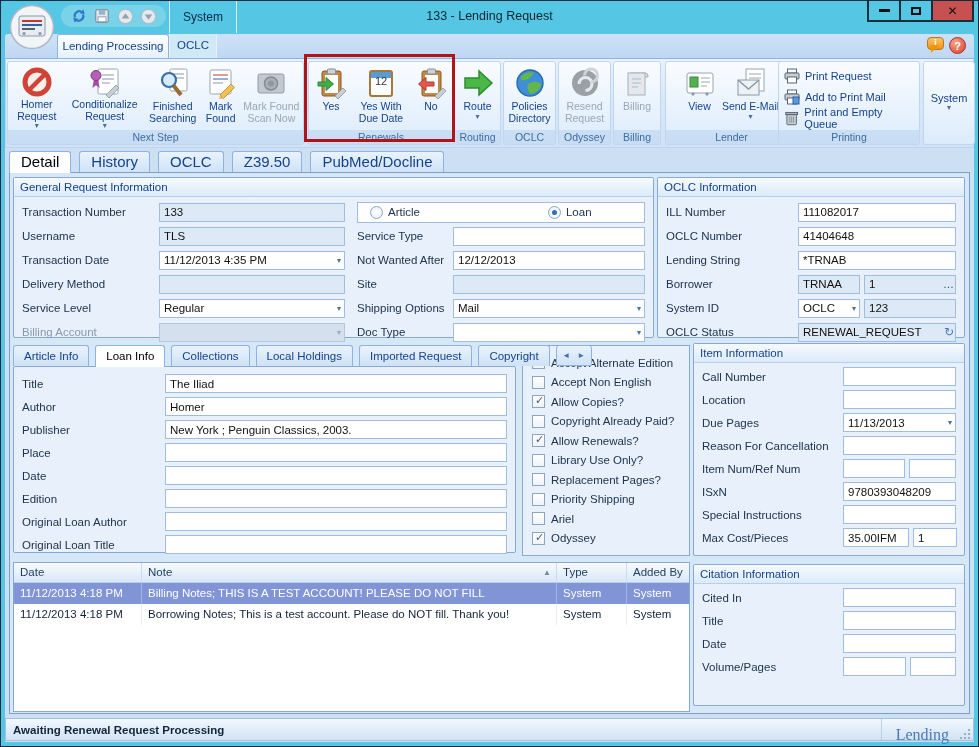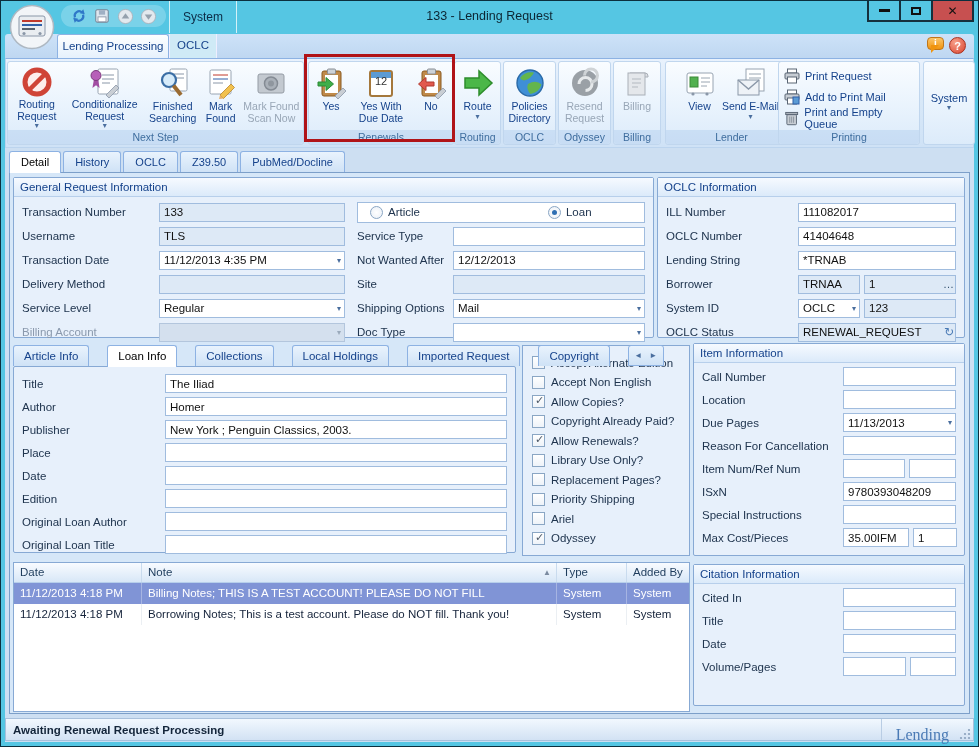--- a/index.html
+++ b/index.html
@@ -50,21 +50,21 @@
   .rbtn.disabled{color:#98a6b6;cursor:default;}
   .arr{font-size:8px;color:#4a6e9e;line-height:7px;}
   .pcol{display:flex;flex-direction:column;justify-content:center;height:66px;gap:2px;}
   .pbtn{display:flex;align-items:center;gap:5px;font-size:11px;color:#15428b;height:19px;padding:0 4px;cursor:pointer;}
   .sysbig{display:flex;flex-direction:column;align-items:center;justify-content:center;height:78px;color:#15428b;font-size:11px;cursor:pointer;}
   .annotation{position:absolute;left:303px;top:53px;width:151px;height:88px;border:3px solid #b01318;z-index:50;pointer-events:none;}
   
   .client{position:absolute;left:4px;right:4px;top:147px;bottom:4px;background:#cddff2;}
   .dtabs{position:absolute;left:8px;top:150px;display:flex;z-index:5;}
   .dtab{height:21px;line-height:20px;padding:0 11px;border:1px solid #8db2e3;border-bottom:none;border-radius:3px 3px 0 0;
-    background:linear-gradient(#e9f3fd,#cfe2f6);margin-right:2px;color:#15428b;font-size:11px;cursor:pointer;}
+    background:linear-gradient(#e9f3fd,#cfe2f6);margin-right:8px;color:#15428b;font-size:15px;cursor:pointer;}
   .dtab.active{background:#fff;height:22px;color:#000;position:relative;z-index:6;}
   .content{position:absolute;left:8px;right:8px;top:171px;height:542px;background:#d6e7f8;border:1px solid #7c9fc9;}
   
   .gbox{position:absolute;border:1px solid #87a9d4;border-radius:2px;background:#e7f0fb;}
   .gbox-h{height:19px;line-height:18px;padding-left:6px;color:#15428b;font-size:11.5px;
     background:linear-gradient(#f6faff,#dbeafa);border-bottom:1px solid #b7cfeb;}
   .gbody{padding:3px 8px 0 8px;}
   .frow{display:flex;align-items:center;height:24px;}
   .frow23{height:23px;}
   .flbl{color:#20354f;font-size:11.5px;flex:0 0 auto;}
@@ -80,21 +80,21 @@
   .fix{flex:0 0 auto;}
   .radiopanel{flex:1;height:21px;background:#fff;border:1px solid #a0bcde;display:flex;align-items:center;}
   .radioitem{display:flex;align-items:center;gap:5px;font-size:11.5px;color:#20354f;cursor:pointer;}
   .radio{width:13px;height:13px;border-radius:50%;border:1px solid #8aa6c4;background:radial-gradient(#fff,#e9eff6);position:relative;}
   .radio .dot{display:none;position:absolute;left:3px;top:3px;width:5px;height:5px;border-radius:50%;background:#2f6fb3;}
   .radio.sel .dot{display:block;}
   .inbtn{position:absolute;right:2px;top:2px;font-size:11px;color:#33506e;cursor:pointer;line-height:14px;}
   
   .itabs{position:absolute;display:flex;z-index:5;}
   .itab{height:21px;line-height:20px;padding:0 10px;border:1px solid #8db2e3;border-bottom:none;border-radius:3px 3px 0 0;
-    background:linear-gradient(#e9f3fd,#cfe2f6);margin-right:18px;color:#15428b;font-size:11.5px;cursor:pointer;}
+    background:linear-gradient(#e9f3fd,#cfe2f6);margin-right:6px;color:#15428b;font-size:11.5px;cursor:pointer;}
   .itab.active{background:#fff;color:#000;height:22px;position:relative;z-index:6;}
   .tscroll{width:36px;height:21px;border:1px solid #8db2e3;border-radius:3px 3px 0 0;background:linear-gradient(#e9f3fd,#cfe2f6);
     display:flex;align-items:center;justify-content:center;gap:7px;font-size:8px;color:#4a6e9e;cursor:pointer;}
   
   .cbpanel{position:absolute;border:1px solid #87a9d4;background:#e7f0fb;padding:7px 9px;display:flex;flex-direction:column;}
   .cbrow{display:flex;align-items:center;height:20.8px;gap:6px;font-size:11.5px;color:#20354f;cursor:pointer;}
   .cb{width:13px;height:13px;border:1px solid #8aa6c4;background:linear-gradient(#fff,#eef3f9);flex:0 0 auto;
     position:relative;text-align:center;}
   .cb .mark{display:none;position:absolute;left:0;top:-2px;width:13px;font-size:11px;font-weight:bold;color:#4d5866;}
   .cb.checked .mark{display:block;}
@@ -195,21 +195,21 @@
 
     <div class="rgroup" style="left:1px;width:297px;">
       <div class="rgbody">
         <div class="rbtn" style="width:58px;">
           <span class="ric">
             <svg viewBox="0 0 32 32" width="32" height="32">
                 <circle cx="16" cy="16" r="12" fill="#fdeeec" stroke="#cf4437" stroke-width="5"></circle>
                 <rect x="4" y="13.8" width="24" height="4.5" fill="#cf4437" transform="rotate(-45 16 16)"></rect>
               </svg>
           </span>
-          <span>Routing Request</span>
+          <span>Homer Request</span>
             <span class="arr">▾</span>
         </div>
         <div class="rbtn" style="width:84px;">
           <span class="ric">
             <svg viewBox="0 0 32 32" width="32" height="32">
               <rect x="9" y="3" width="20" height="25" rx="1.5" fill="#fff" stroke="#98a4b2"></rect>
               <line x1="13" y1="9" x2="25" y2="9" stroke="#8a97a8"></line>
                 <line x1="13" y1="13" x2="25" y2="13" stroke="#8a97a8"></line>
                 <line x1="13" y1="17" x2="21" y2="17" stroke="#8a97a8"></line>
               <path d="M5 13 L3.4 22 L7 19.2 L10.6 22 L9 13 Z" fill="#a24ea3"></path>

